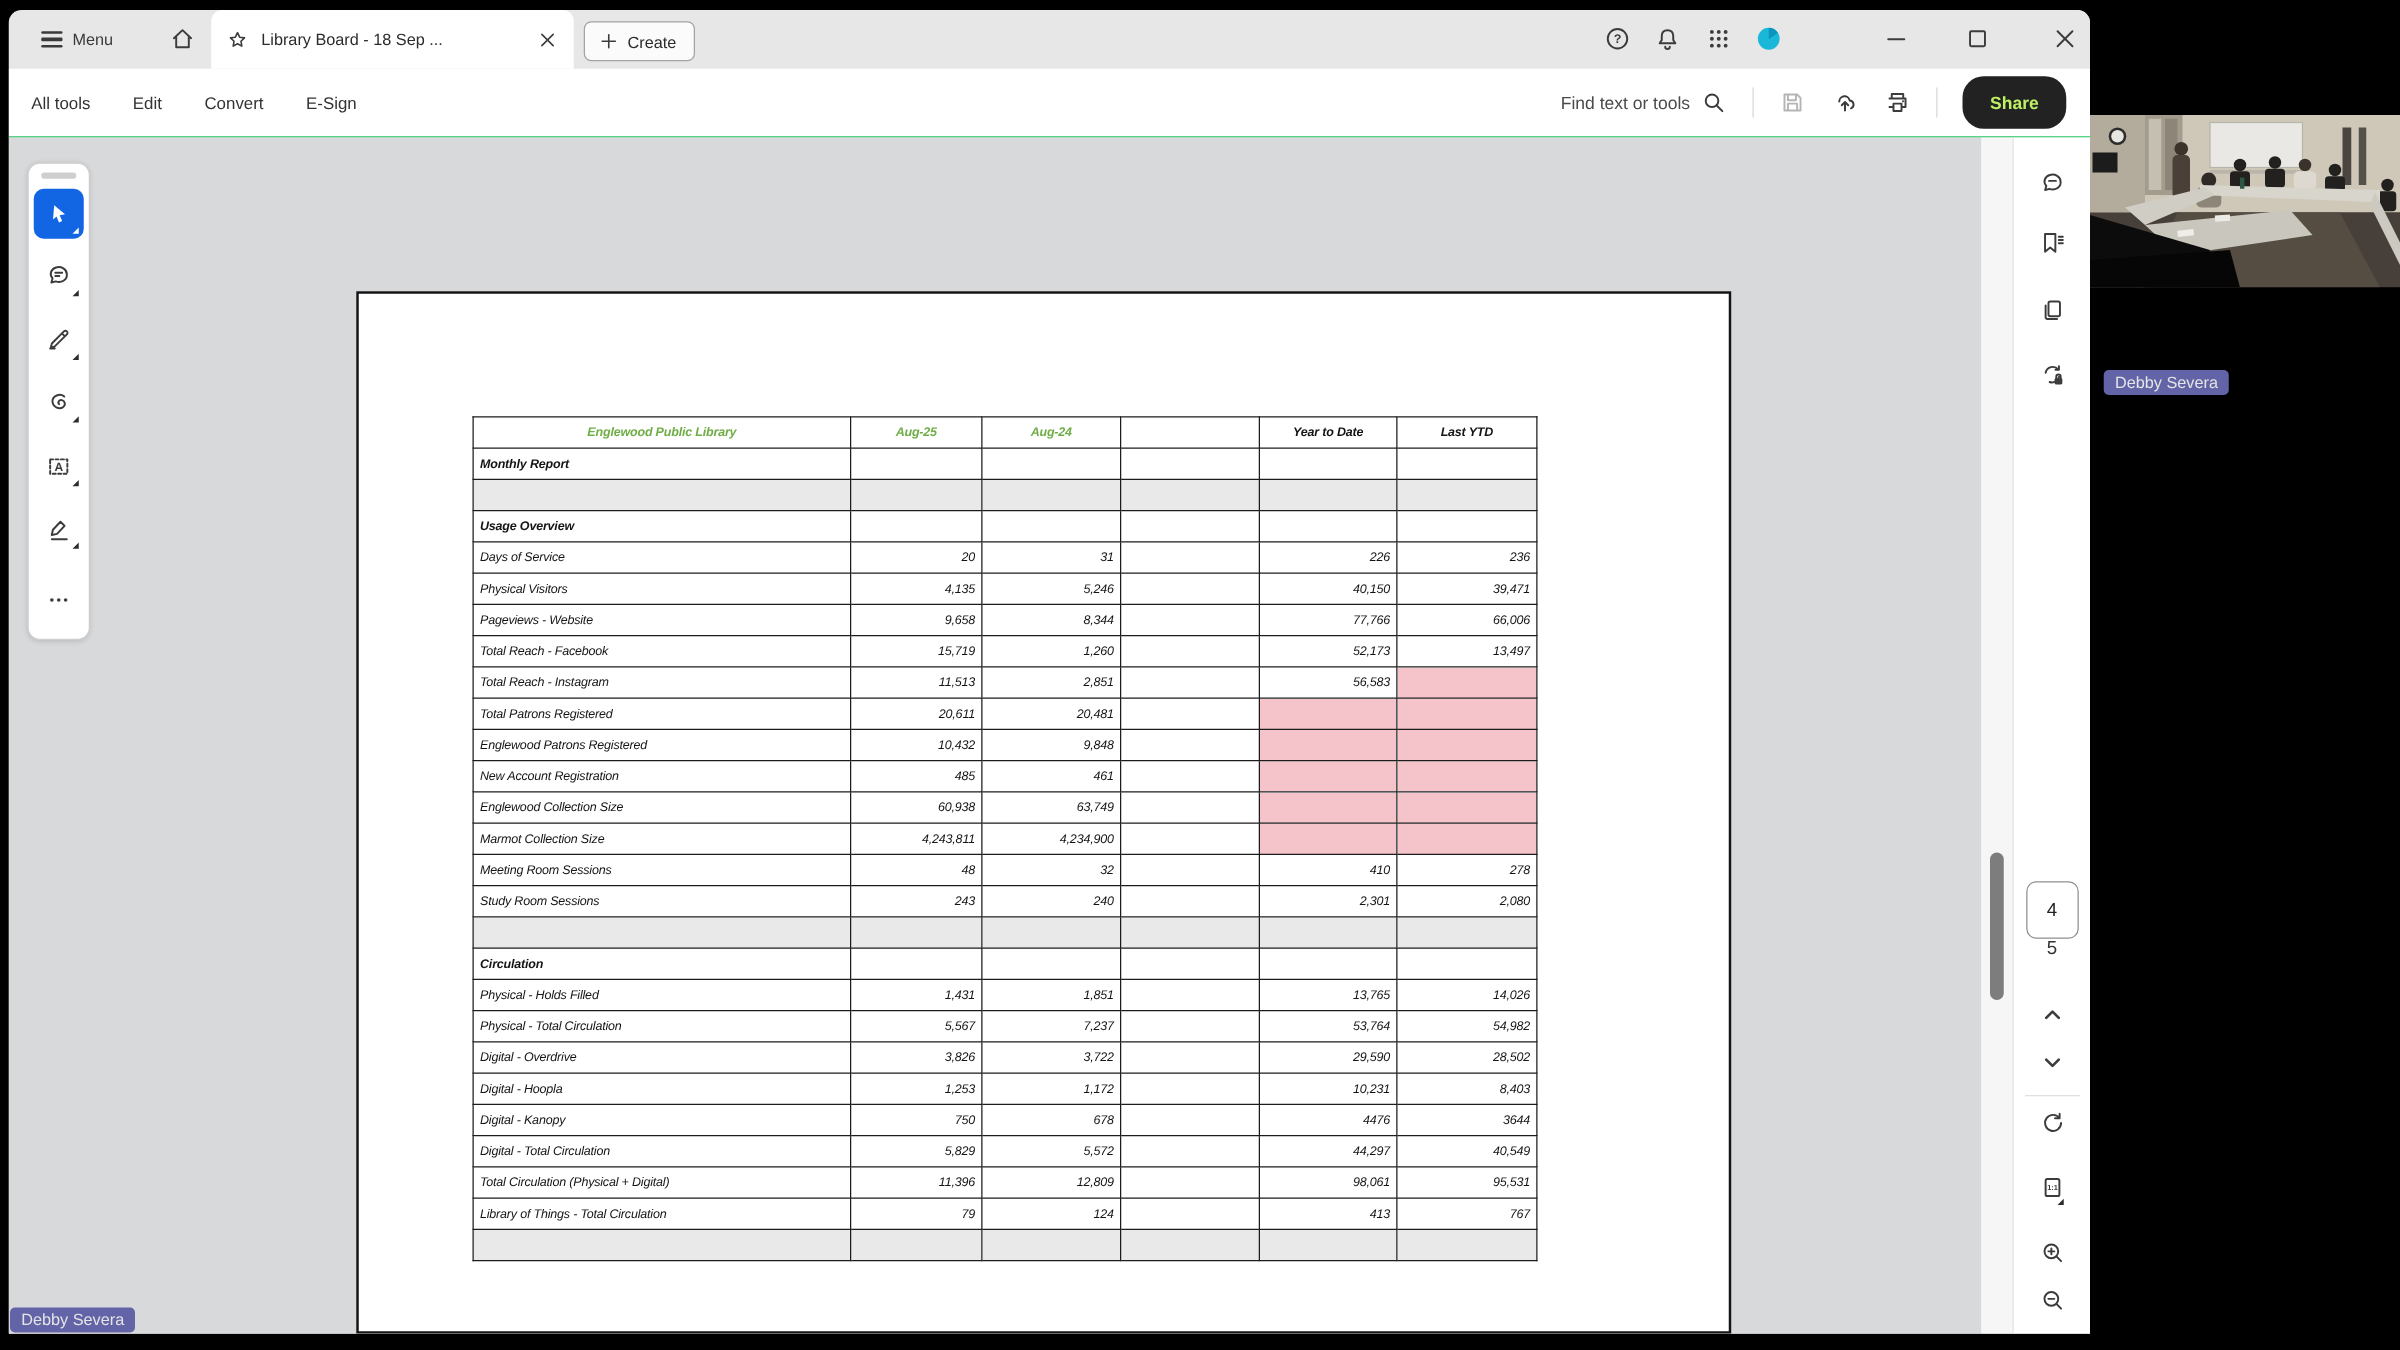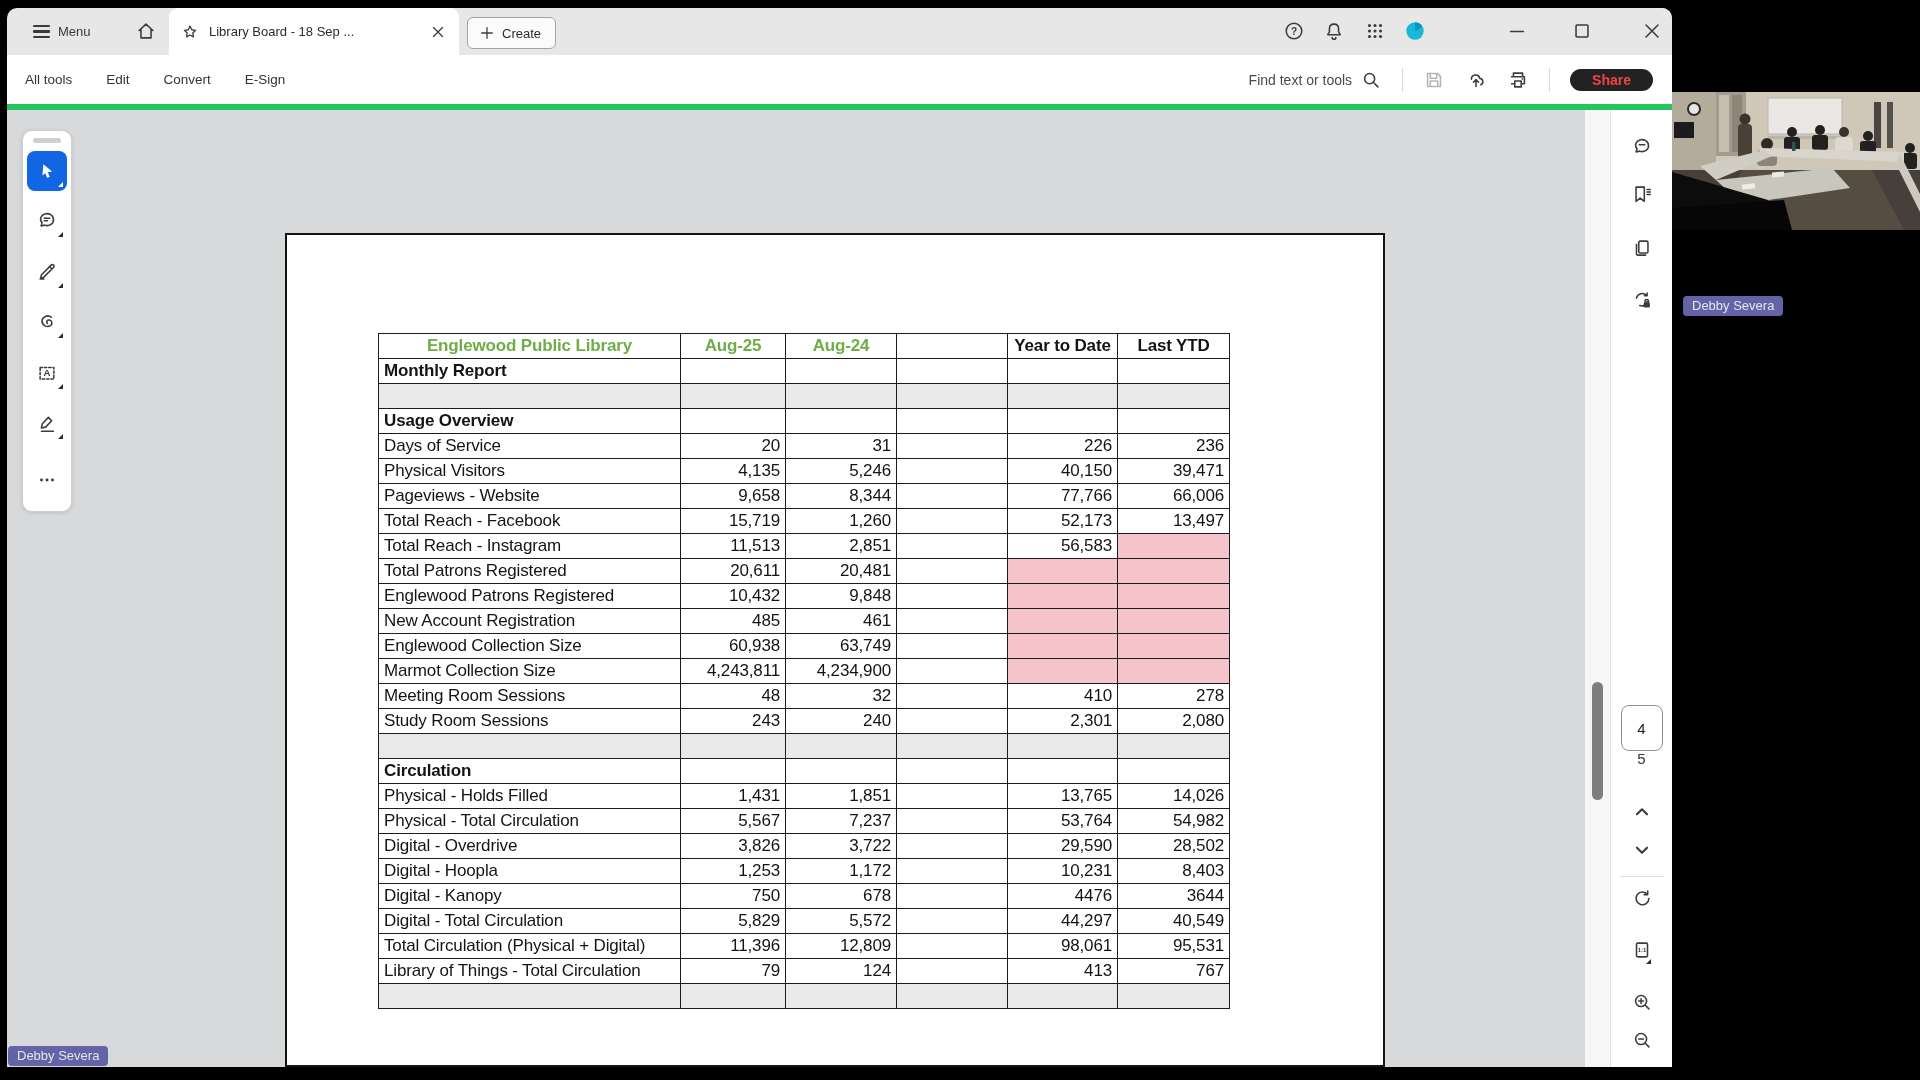--- a/index.html
+++ b/index.html
@@ -16,40 +16,40 @@
   .hamburger{width:17px;height:13px;display:flex;flex-direction:column;justify-content:space-between;}
   .hamburger span{display:block;height:2.2px;background:#3a3a3a;border-radius:1px;}
   .menu-txt{font-size:13px;color:#3a3a3a;}
   .icon-btn{position:absolute;width:30px;height:30px;top:8px;display:flex;align-items:center;justify-content:center;border-radius:6px;cursor:pointer;}
   .doc-tab{position:absolute;left:150px;top:0;width:290px;height:47px;background:#ffffff;border-radius:9px 9px 0 0;display:flex;align-items:center;padding:0 12px;box-sizing:border-box;}
   .tab-title{font-size:13px;color:#2b2b2b;margin:0 10px;white-space:nowrap;overflow:hidden;flex:1;}
   .create-btn{position:absolute;left:448px;top:9px;height:30px;padding:0 14px 0 10px;border:1px solid #a3a3a3;border-radius:6px;background:#fbfbfb;display:flex;align-items:center;gap:6px;font-size:13px;color:#2b2b2b;cursor:pointer;}
   .ic{width:22px;height:22px;stroke:#3c3c3c;fill:none;stroke-width:1.7;stroke-linecap:round;stroke-linejoin:round;}
   .ic-sm{width:18px;height:18px;}
   
-  .toolbar{position:absolute;left:0;top:47px;width:1665px;height:55px;background:#fff;border-bottom:6px solid #22c55e;box-sizing:border-box;display:flex;align-items:center;}
+  .toolbar{position:absolute;left:0;top:47px;width:1665px;height:55px;background:#fff;border-bottom:1px solid #22c55e;box-sizing:border-box;display:flex;align-items:center;}
   .nav-items{display:flex;gap:34px;padding-left:18px;font-size:13.5px;color:#333;}
   .nav-items span{cursor:pointer;}
   .tb-right{margin-left:auto;display:flex;align-items:center;gap:20px;padding-right:19px;}
   .find-btn{display:flex;align-items:center;gap:8px;font-size:14px;color:#4a4a4a;cursor:pointer;}
   .vsep{width:1px;height:24px;background:#d8d8d8;}
-  .share-btn{background:var(--share-button-bg);color:#ef4444;font-size:14px;font-weight:700;border-radius:17px;height:22px;padding:0 22px;display:flex;align-items:center;cursor:pointer;}
+  .share-btn{background:var(--share-button-bg);color:#bef264;font-size:14px;font-weight:700;border-radius:17px;height:42px;padding:0 22px;display:flex;align-items:center;cursor:pointer;}
   
   .workspace{position:absolute;left:0;top:102px;width:1665px;height:957px;}
   .canvas{position:absolute;left:0;top:0;width:1578px;height:957px;background:#d8d9db;}
   
   .tool-rail{position:absolute;left:15px;top:20px;width:50px;height:382px;background:#fff;border:1px solid #cfcfcf;border-radius:10px;box-shadow:0 1px 4px rgba(0,0,0,.12);display:flex;flex-direction:column;align-items:center;padding-top:7px;box-sizing:border-box;}
   .rail-handle{width:28px;height:5px;border-radius:3px;background:#cfcfcf;margin-bottom:8px;}
   .tool-btn{width:40px;height:40px;margin-bottom:11px;border-radius:8px;display:flex;align-items:center;justify-content:center;position:relative;cursor:pointer;}
   .tool-btn.active{background:var(--tool-active-blue);}
   .tool-btn .cr{position:absolute;right:4px;bottom:4px;width:0;height:0;border-left:5px solid transparent;border-bottom:5px solid #2c2c2c;}
   .tool-btn.active .cr{border-bottom-color:#fff;}
   
   .pdf-page{position:absolute;left:278px;top:123px;width:1100px;height:834px;background:#fff;border:2px solid #141414;box-sizing:border-box;overflow:hidden;}
-  table.report{border-collapse:collapse;table-layout:fixed;position:absolute;left:91px;top:98px;width:851px;font-size:17px;color:#141414;letter-spacing:-0.15px;}
+  table.report{border-collapse:collapse;table-layout:fixed;position:absolute;left:91px;top:98px;width:851px;font-size:10px;color:#141414;letter-spacing:-0.15px;font-style:italic;}
   table.report td,table.report th{border:1.5px solid #1c1c1c;height:25px;padding:0 5px;overflow:hidden;white-space:nowrap;box-sizing:border-box;font-weight:400;}
   table.report th{font-weight:700;text-align:center;}
   th.t-title{text-align:left;color:var(--accent-green);}
   th.t-green{color:var(--accent-green);}
   td.lbl{text-align:left;}
   td.lbl.b{font-weight:700;}
   td.num{text-align:right;}
   tr.gray td{background:#e9e9e9;}
   td.pink{background:var(--pink-cell);}
   

